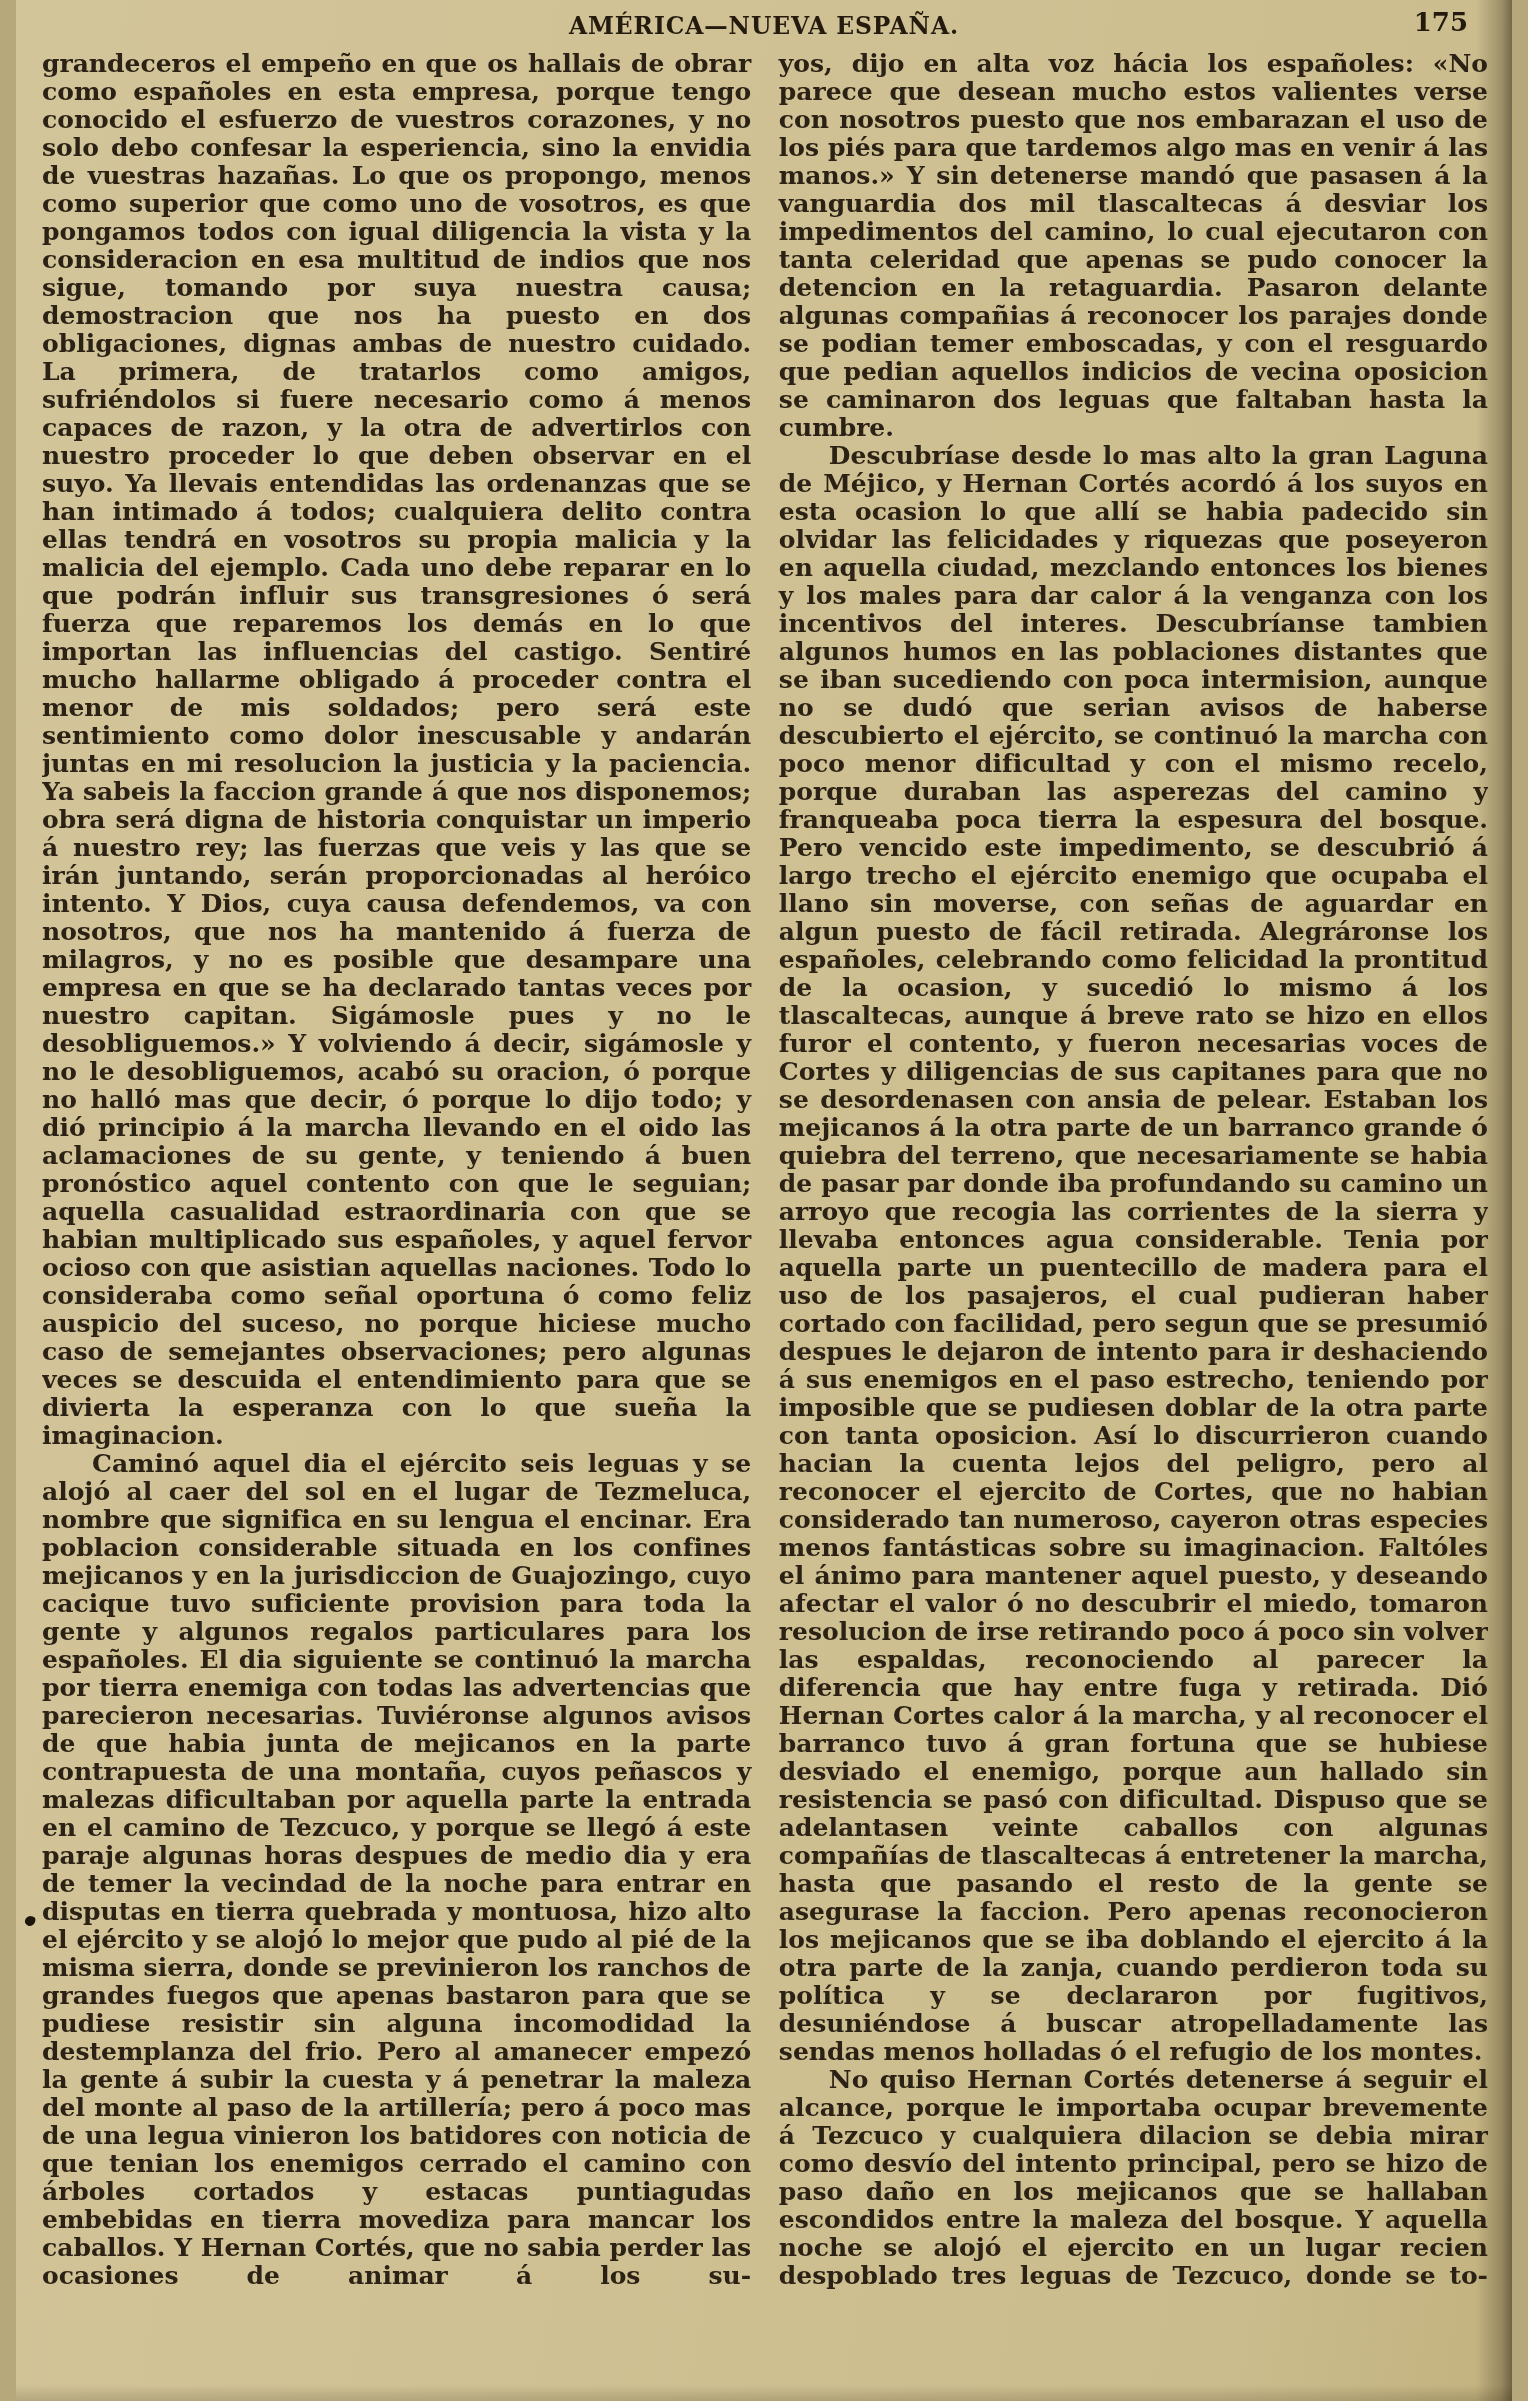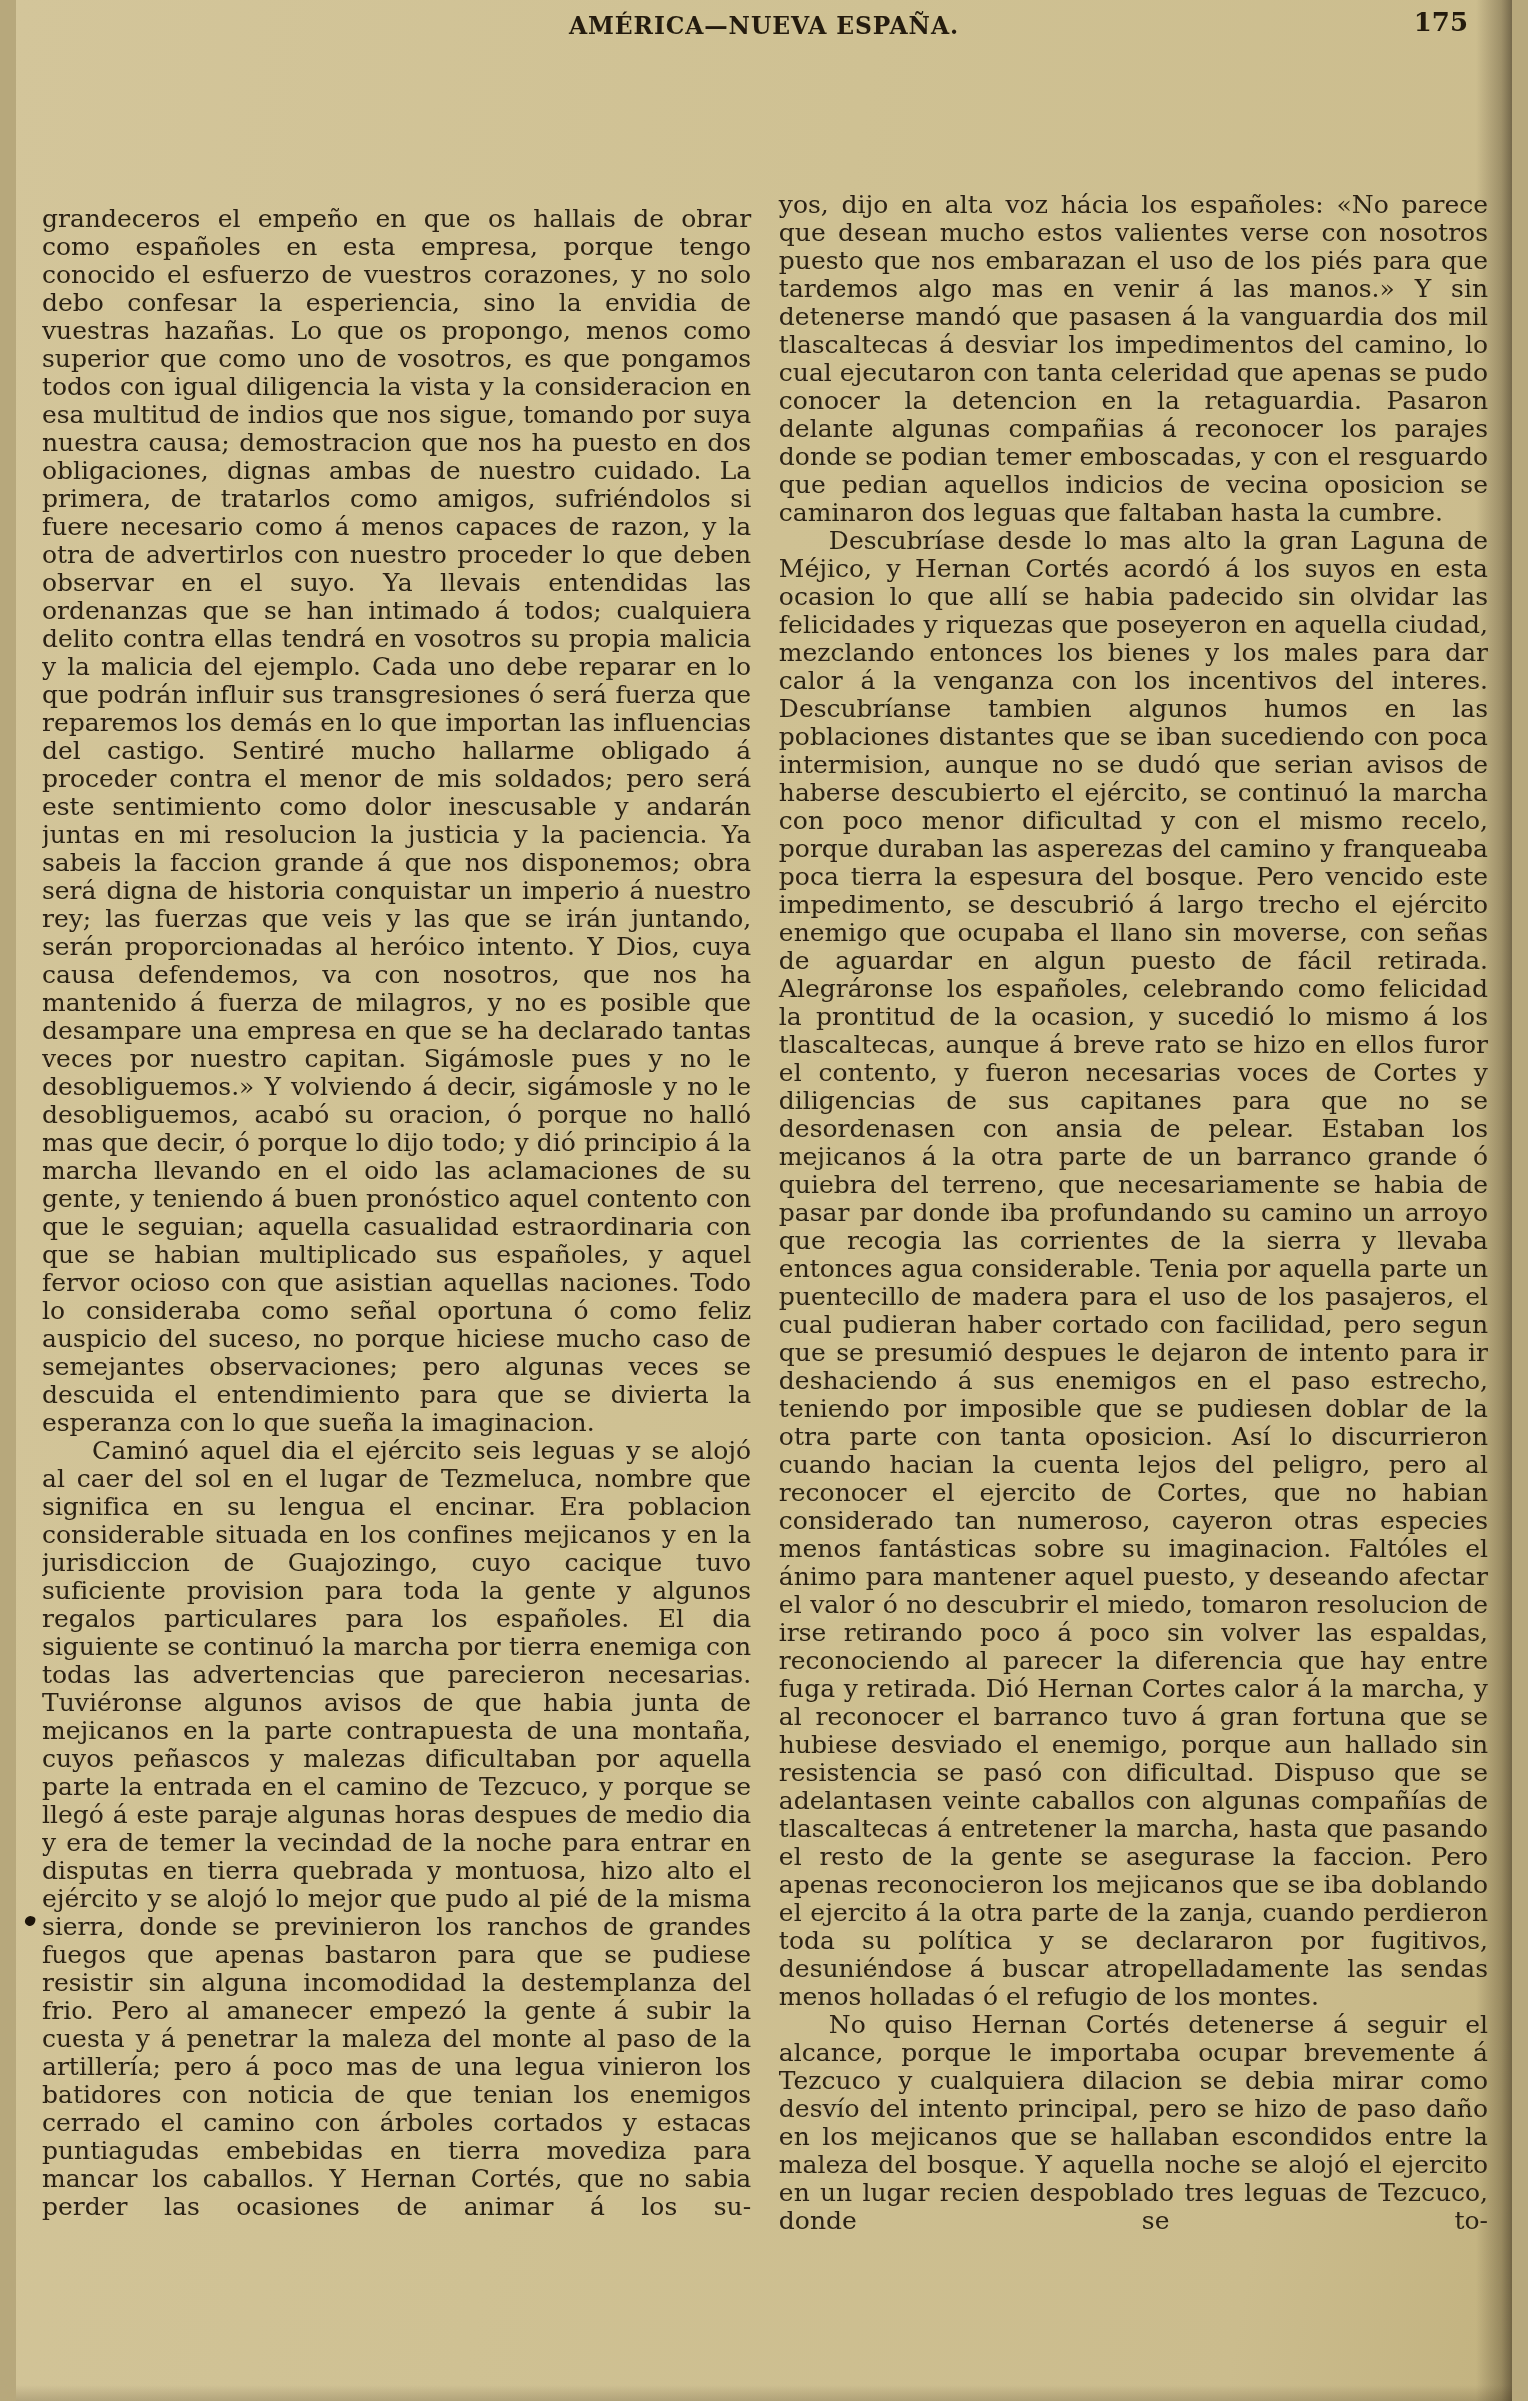--- a/index.html
+++ b/index.html
@@ -48,24 +48,25 @@
   .page-number {
     position: absolute;
     top: 7px;
     right: 44px;
     font-weight: bold;
     font-size: 26px;
     color: #241b0e;
   }
   .columns {
     display: flex;
-    align-items: center;
+    align-items: flex-start;
     padding: 5.2px 24px 12px 26px;
     box-sizing: border-box;
     height: 2343px;
+    font-weight: bold;
   }
   .column {
     flex: 1 1 0;
     font-size: 25px;
     line-height: 28px;
     text-align: justify;
     overflow: hidden;
   }
   .column.left  { padding-right: 12px; }
   .column.right { padding-left: 14px; }

